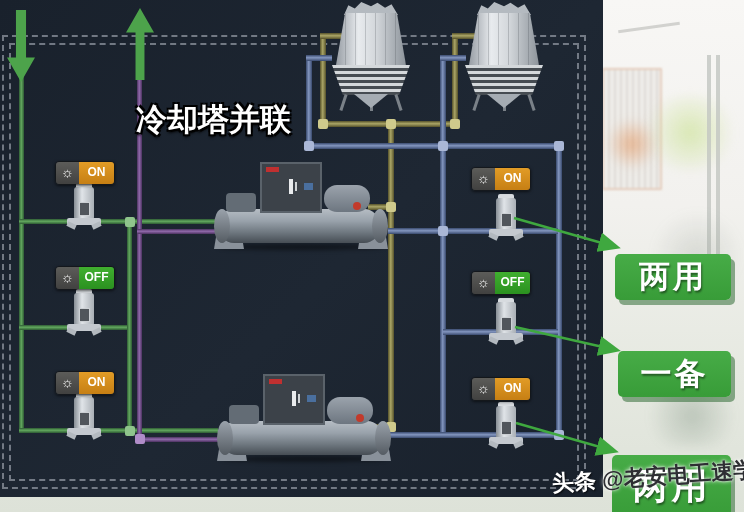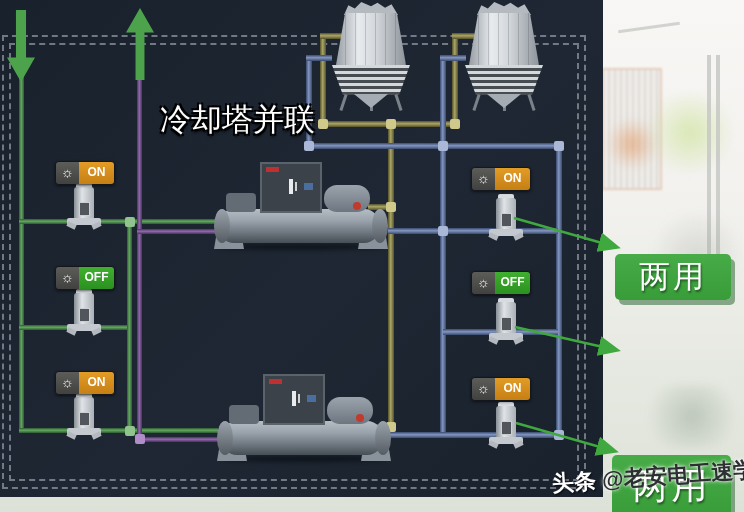--- a/index.html
+++ b/index.html
@@ -89,28 +89,28 @@
   .pm-foot{position:absolute;top:40px;width:9px;height:5px;background:#b3b9bf;}
   
   .badge{position:absolute;display:flex;width:58px;height:22px;border-radius:4px;overflow:hidden;
       z-index:4;border:1px solid rgba(15,15,15,.6);box-shadow:0 1px 3px rgba(0,0,0,.55);}
   .badge .ic{width:23px;background:linear-gradient(180deg,#5c5c59,#414140);color:#fff;
       font-size:14px;line-height:21px;text-align:center;}
   .badge .st{flex:1;font-weight:bold;font-size:12px;color:#fff;text-align:center;line-height:21px;}
   .st.on{background:linear-gradient(180deg,#e29c26,#c67f14);}
   .st.off{background:linear-gradient(180deg,#40af2f,#2b9120);}
   
-  .heading{position:absolute;z-index:4;color:#fff;font-weight:normal;white-space:nowrap;
-      text-shadow:-2px -2px 0 #000,2px -2px 0 #000,-2px 2px 0 #000,2px 2px 0 #000,0 3px 3px #000;margin-left:24px;}
+  .heading{position:absolute;z-index:4;color:#fff;font-weight:bold;white-space:nowrap;
+      text-shadow:-2px -2px 0 #000,2px -2px 0 #000,-2px 2px 0 #000,2px 2px 0 #000,0 3px 3px #000;}
   .h-tower{left:136px;top:99px;font-size:31px;letter-spacing:0px;}
   .h-chiller{left:215px;top:292px;font-size:36px;letter-spacing:3px;}
   
   .callout{position:absolute;z-index:6;display:flex;align-items:center;justify-content:center;
       background:linear-gradient(180deg,#47ac47,#389c38);border-radius:5px;
-      box-shadow:4px 5px 0 rgba(32,96,38,.5);color:#fff;font-weight:normal;letter-spacing:3px;
+      box-shadow:4px 5px 0 rgba(32,96,38,.5);color:#fff;font-weight:bold;letter-spacing:3px;
       text-shadow:1px 2px 2px rgba(0,0,0,.45);}
   .cl1{left:615px;top:254px;width:116px;height:46px;font-size:31px;}
   .cl2{left:618px;top:351px;width:113px;height:46px;font-size:31px;}
   .cl3{left:612px;top:455px;width:119px;height:62px;font-size:36px;}
   
   #callout-arrows{position:absolute;left:0;top:0;z-index:5;pointer-events:none;}
   
   .watermark{position:absolute;left:552px;top:469px;z-index:7;white-space:nowrap;
       transform:rotate(-4deg);transform-origin:left center;font-weight:bold;font-size:22px;}
   .wm-brand{color:#fff;text-shadow:1px 1px 2px rgba(0,0,0,.8);}
@@ -322,20 +322,21 @@
       <marker id="ah" markerWidth="9" markerHeight="8" refX="7" refY="4" orient="auto">
         <path d="M0,0 L9,4 L0,8 z" fill="#3fa83f"></path>
       </marker>
     </defs>
     <line x1="514" y1="218" x2="616" y2="247" stroke="#3fa83f" stroke-width="2.5" marker-end="url(#ah)"></line>
     <line x1="515" y1="327" x2="616" y2="350" stroke="#3fa83f" stroke-width="2.5" marker-end="url(#ah)"></line>
     <line x1="516" y1="423" x2="614" y2="451" stroke="#3fa83f" stroke-width="2.5" marker-end="url(#ah)"></line>
   </svg>
 
   <div class="callout cl1">两用</div>
+  <div class="callout cl2">一备</div>
   <div class="callout cl3">两用</div>
 
   <div class="watermark">
     <span class="wm-brand">头条</span>
     <span class="wm-handle">@老安电工速学</span>
   </div>
 
 </div>
 
 </body></html>

